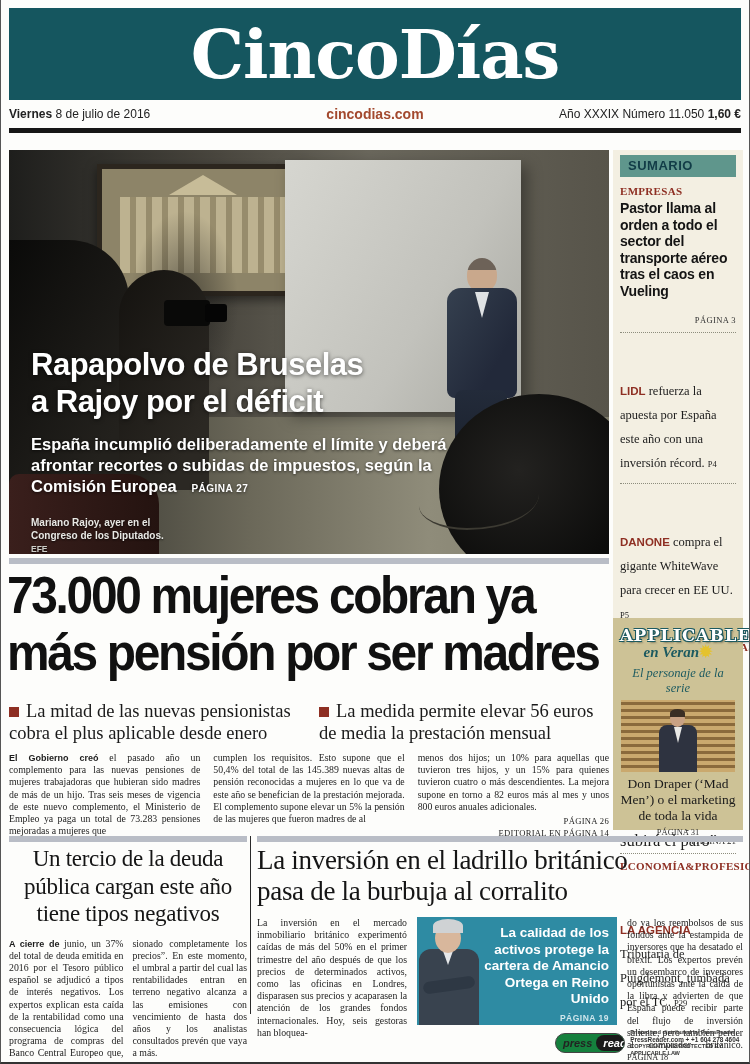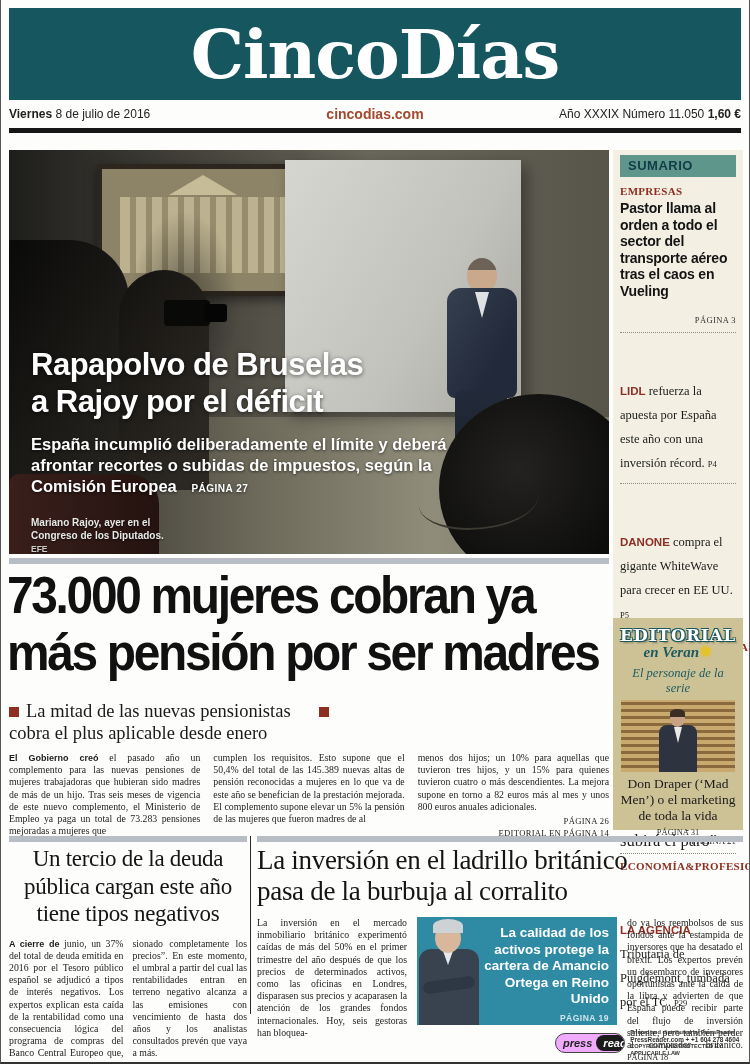--- a/index.html
+++ b/index.html
@@ -191,21 +191,21 @@
     font-size:13.5px; line-height:16.5px; }
   .ortega-text .pref { display:block; font-size:8.5px; font-weight:bold; color:#cfe6ec; margin-top:2px;
     letter-spacing:.5px; }
   .br-col2 { flex:1; font-size:9.8px; line-height:12.2px; color:#1c1c1c; text-align:justify; }
   .br-col2 .pref-inline { font-size:8.3px; font-variant:small-caps;margin-top:48px; }
 
   
   .pressreader { position:absolute; right:8px; top:1028px; width:186px; height:30px;
     display:flex; align-items:center; gap:5px; }
   .pr-logo { display:flex; align-items:center; border:1px solid #444; border-radius:14px; overflow:hidden;
-    background:#f0abfc; height:20px; }
+    background:#15803d; height:20px; }
   .pr-press { font-family:"Liberation Sans", sans-serif; font-style:italic; font-weight:bold;
     font-size:11px; color:#222; padding:0 4px 0 7px; }
   .pr-reader { font-family:"Liberation Sans", sans-serif; font-style:italic; font-weight:bold;
     font-size:11px; color:#fff; background:#1a1a1a; padding:2px 7px; border-radius:12px; }
   .pr-text { font-family:"Liberation Sans", sans-serif; font-size:5.6px; line-height:7px; color:#333;
     font-weight:bold; }
   .pr-text .l2 { font-size:6.4px; }
 </style>
 </head>
 <body>
@@ -260,21 +260,21 @@
     </figcaption>
   </figure>
 
   <div class="gray-bar bar-main"></div>
   <div class="main-headline">
     <div class="hl">73.000 mujeres cobran ya</div>
     <div class="hl">más pensión por ser madres</div>
   </div>
   <div class="subheads">
     <div class="subhead"><span class="sq"></span><span>La mitad de las nuevas pensionistas cobra el plus aplicable desde enero</span></div>
-    <div class="subhead"><span class="sq"></span></div>
+    <div class="subhead"><span class="sq"></span><span>La medida permite elevar 56 euros de media la prestación mensual</span></div>
   </div>
   <div class="body-cols">
     <div class="bcol"><span class="lead-in">El Gobierno creó</span><span> el pasado año un complemento para las nuevas pensiones de mujeres trabajadoras que hubieran sido madres de más de un hijo. Tras seis meses de vigencia de este nuevo complemento, el Ministerio de Empleo ya paga un total de 73.283 pensiones mejoradas a mujeres que</span></div>
     <div class="bcol">cumplen los requisitos. Esto supone que el 50,4% del total de las 145.389 nuevas altas de pensión reconocidas a mujeres en lo que va de este año se benefician de la prestación mejorada. El complemento supone elevar un 5% la pensión de las mujeres que fueron madres de al</div>
     <div class="bcol">
       <span>menos dos hijos; un 10% para aquellas que tuvieron tres hijos, y un 15% para quienes tuvieron cuatro o más descendientes. La mejora supone en torno a 82 euros más al mes y unos 800 euros anuales adicionales.</span>
       <div class="refs">
         <div>PÁGINA 26</div>
         <div>EDITORIAL EN PÁGINA 14</div>
       </div>
@@ -304,21 +304,21 @@
       </div>
       <div class="sb-name">ALBERTO RODRÍGUEZ-FRAILE</div>
       <div class="sb-title">Presidente de A&amp;G Banca Privada</div>
       <div class="sb-quote">“Si se cargan las sicavs, caerá la inversión y subirá el paro”</div>
       <div class="sb-quote-ref">PÁGINA 21</div>
       <div class="sb-dotted"></div>
       <div class="sb-label">ECONOMÍA&amp;PROFESIONALES</div>
       <div class="sb-para"><span class="lead">LA AGENCIA</span><span> Tributaria de Puigdemont, tumbada por el TC. </span><span class="pref">P29</span></div>
     </div>
     <div class="directivos">
-      <div class="dir-logo">EDITORIAL</div>
+      <div class="dir-logo">APPLICABLE</div>
       <div class="dir-sub"><span>en Veran</span><span class="dir-sun">✹</span></div>
       <div class="dir-tag">El personaje de la serie</div>
       <div class="dir-photo">
         <div class="fig">
           <div class="b"></div>
           <div class="s"></div>
           <div class="h"></div>
           <div class="hh"></div>
         </div>
       </div>

